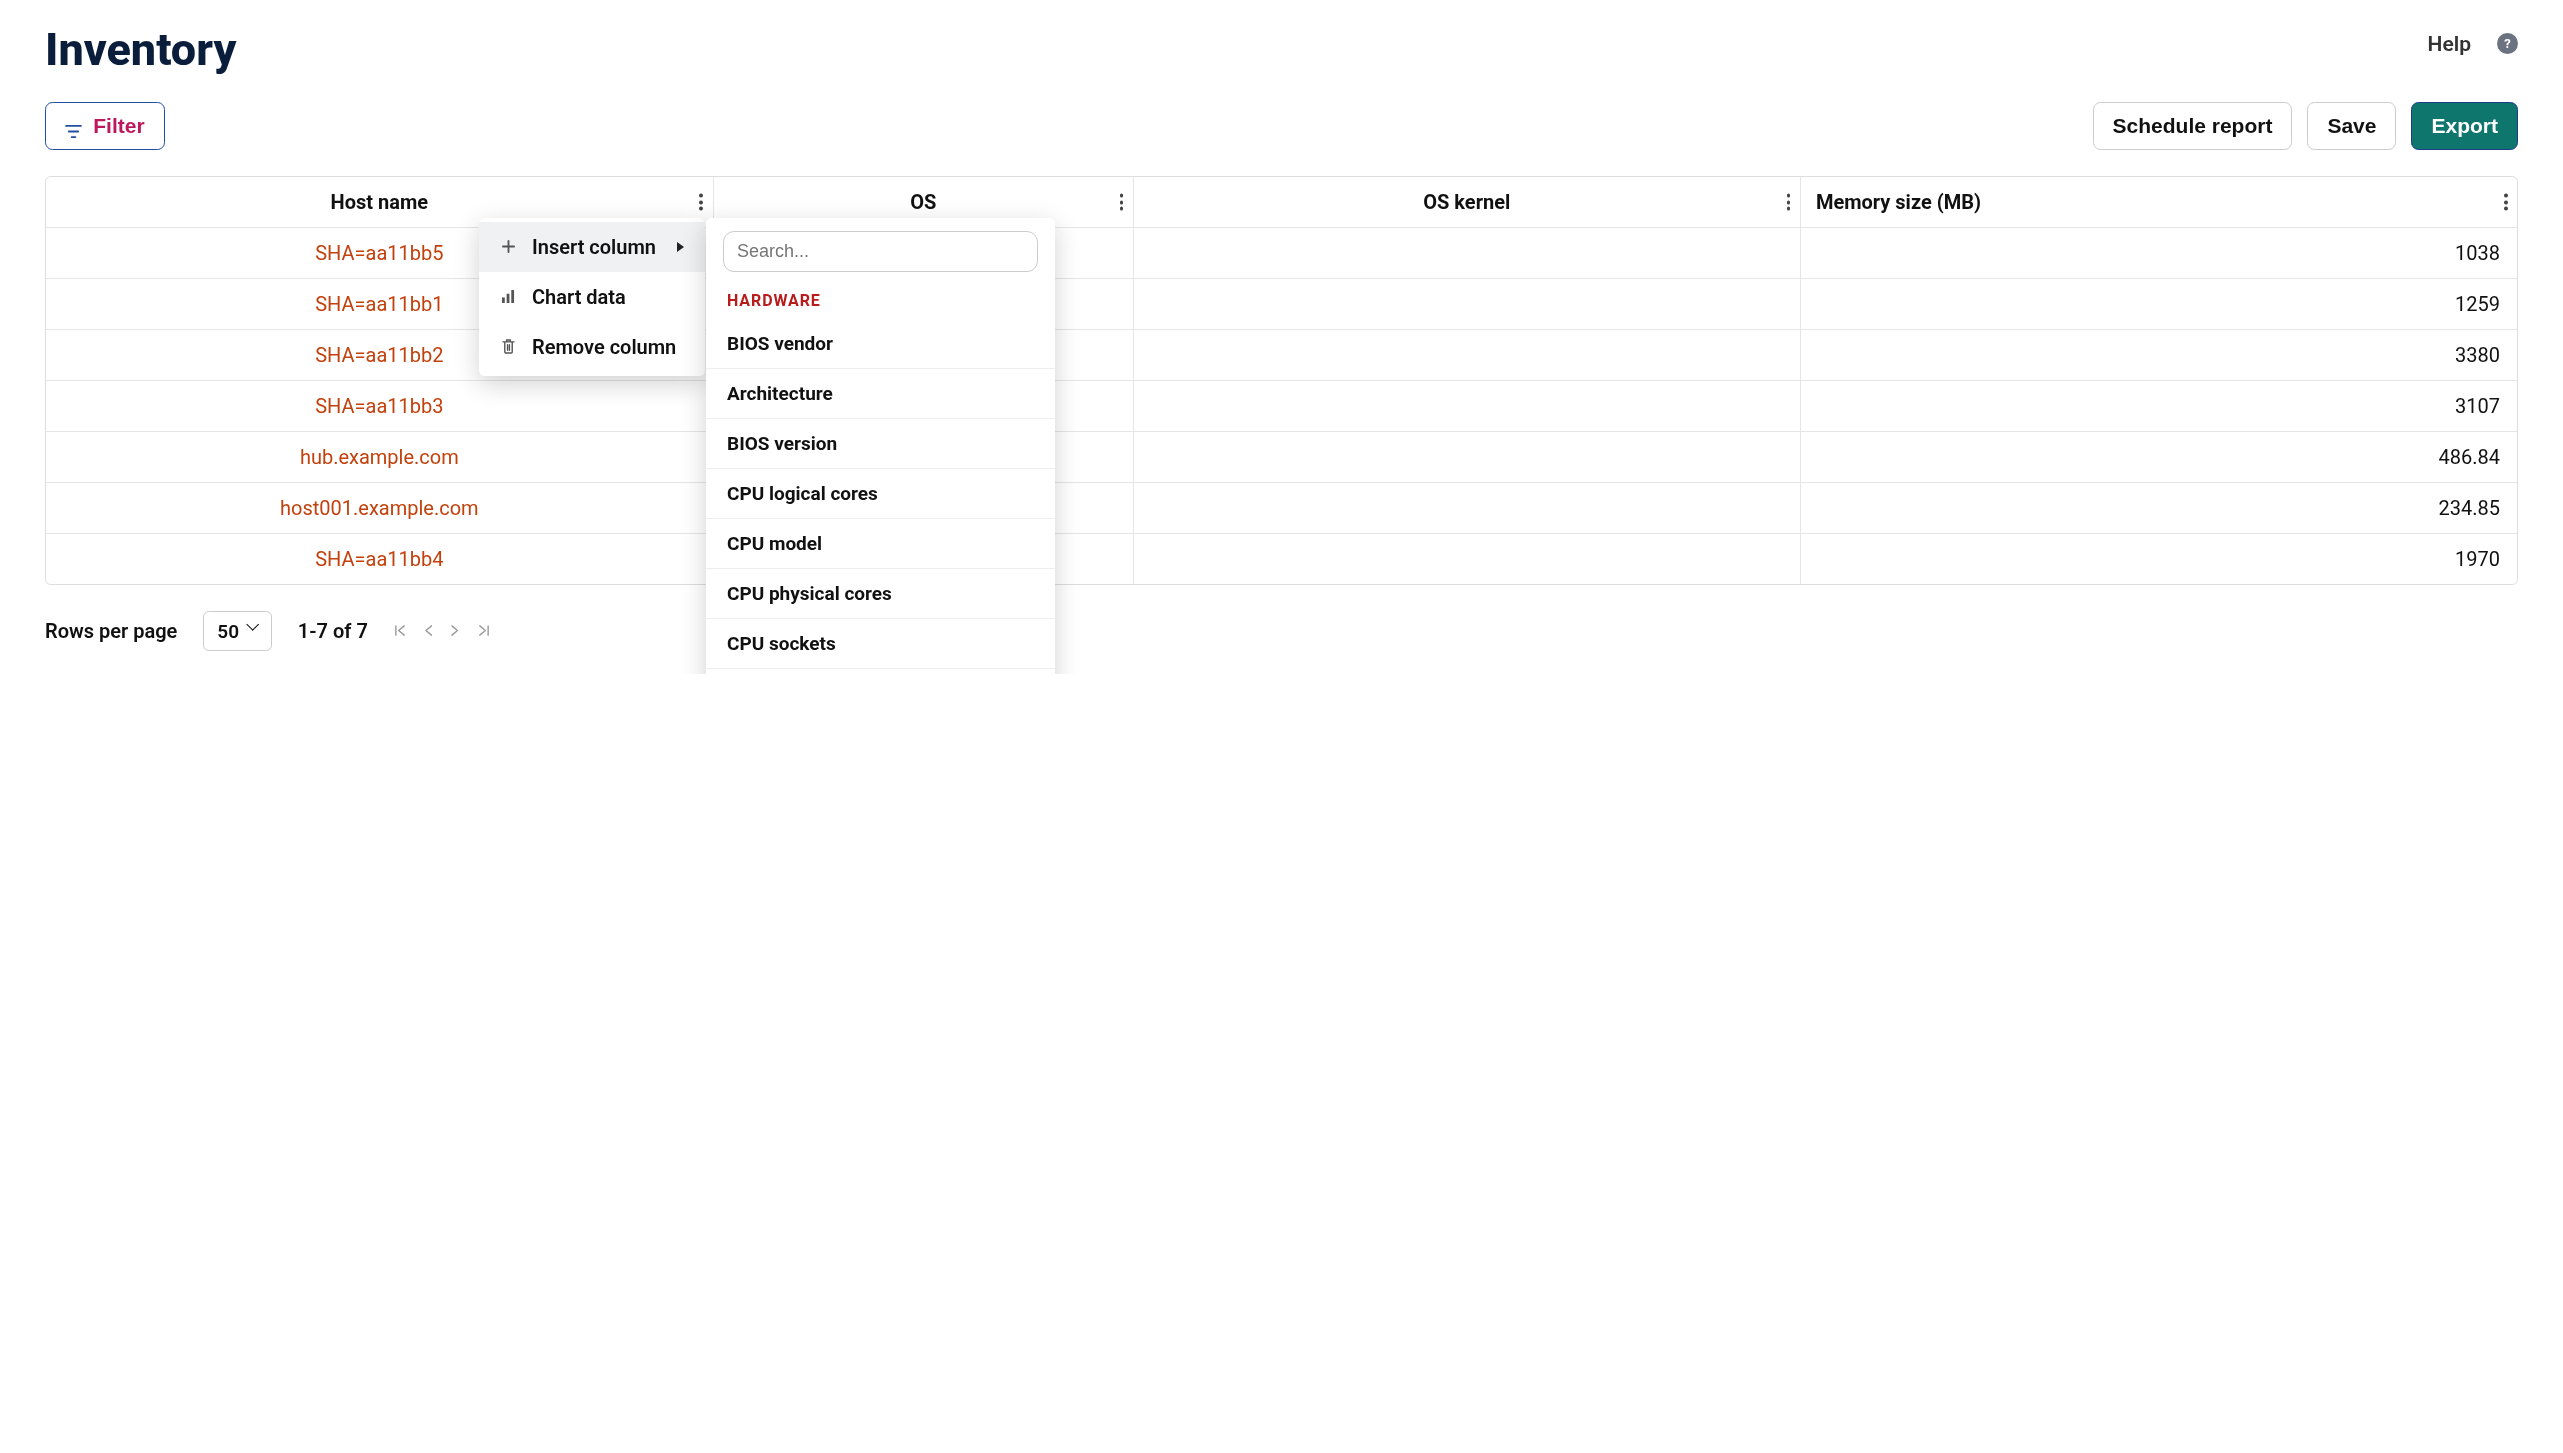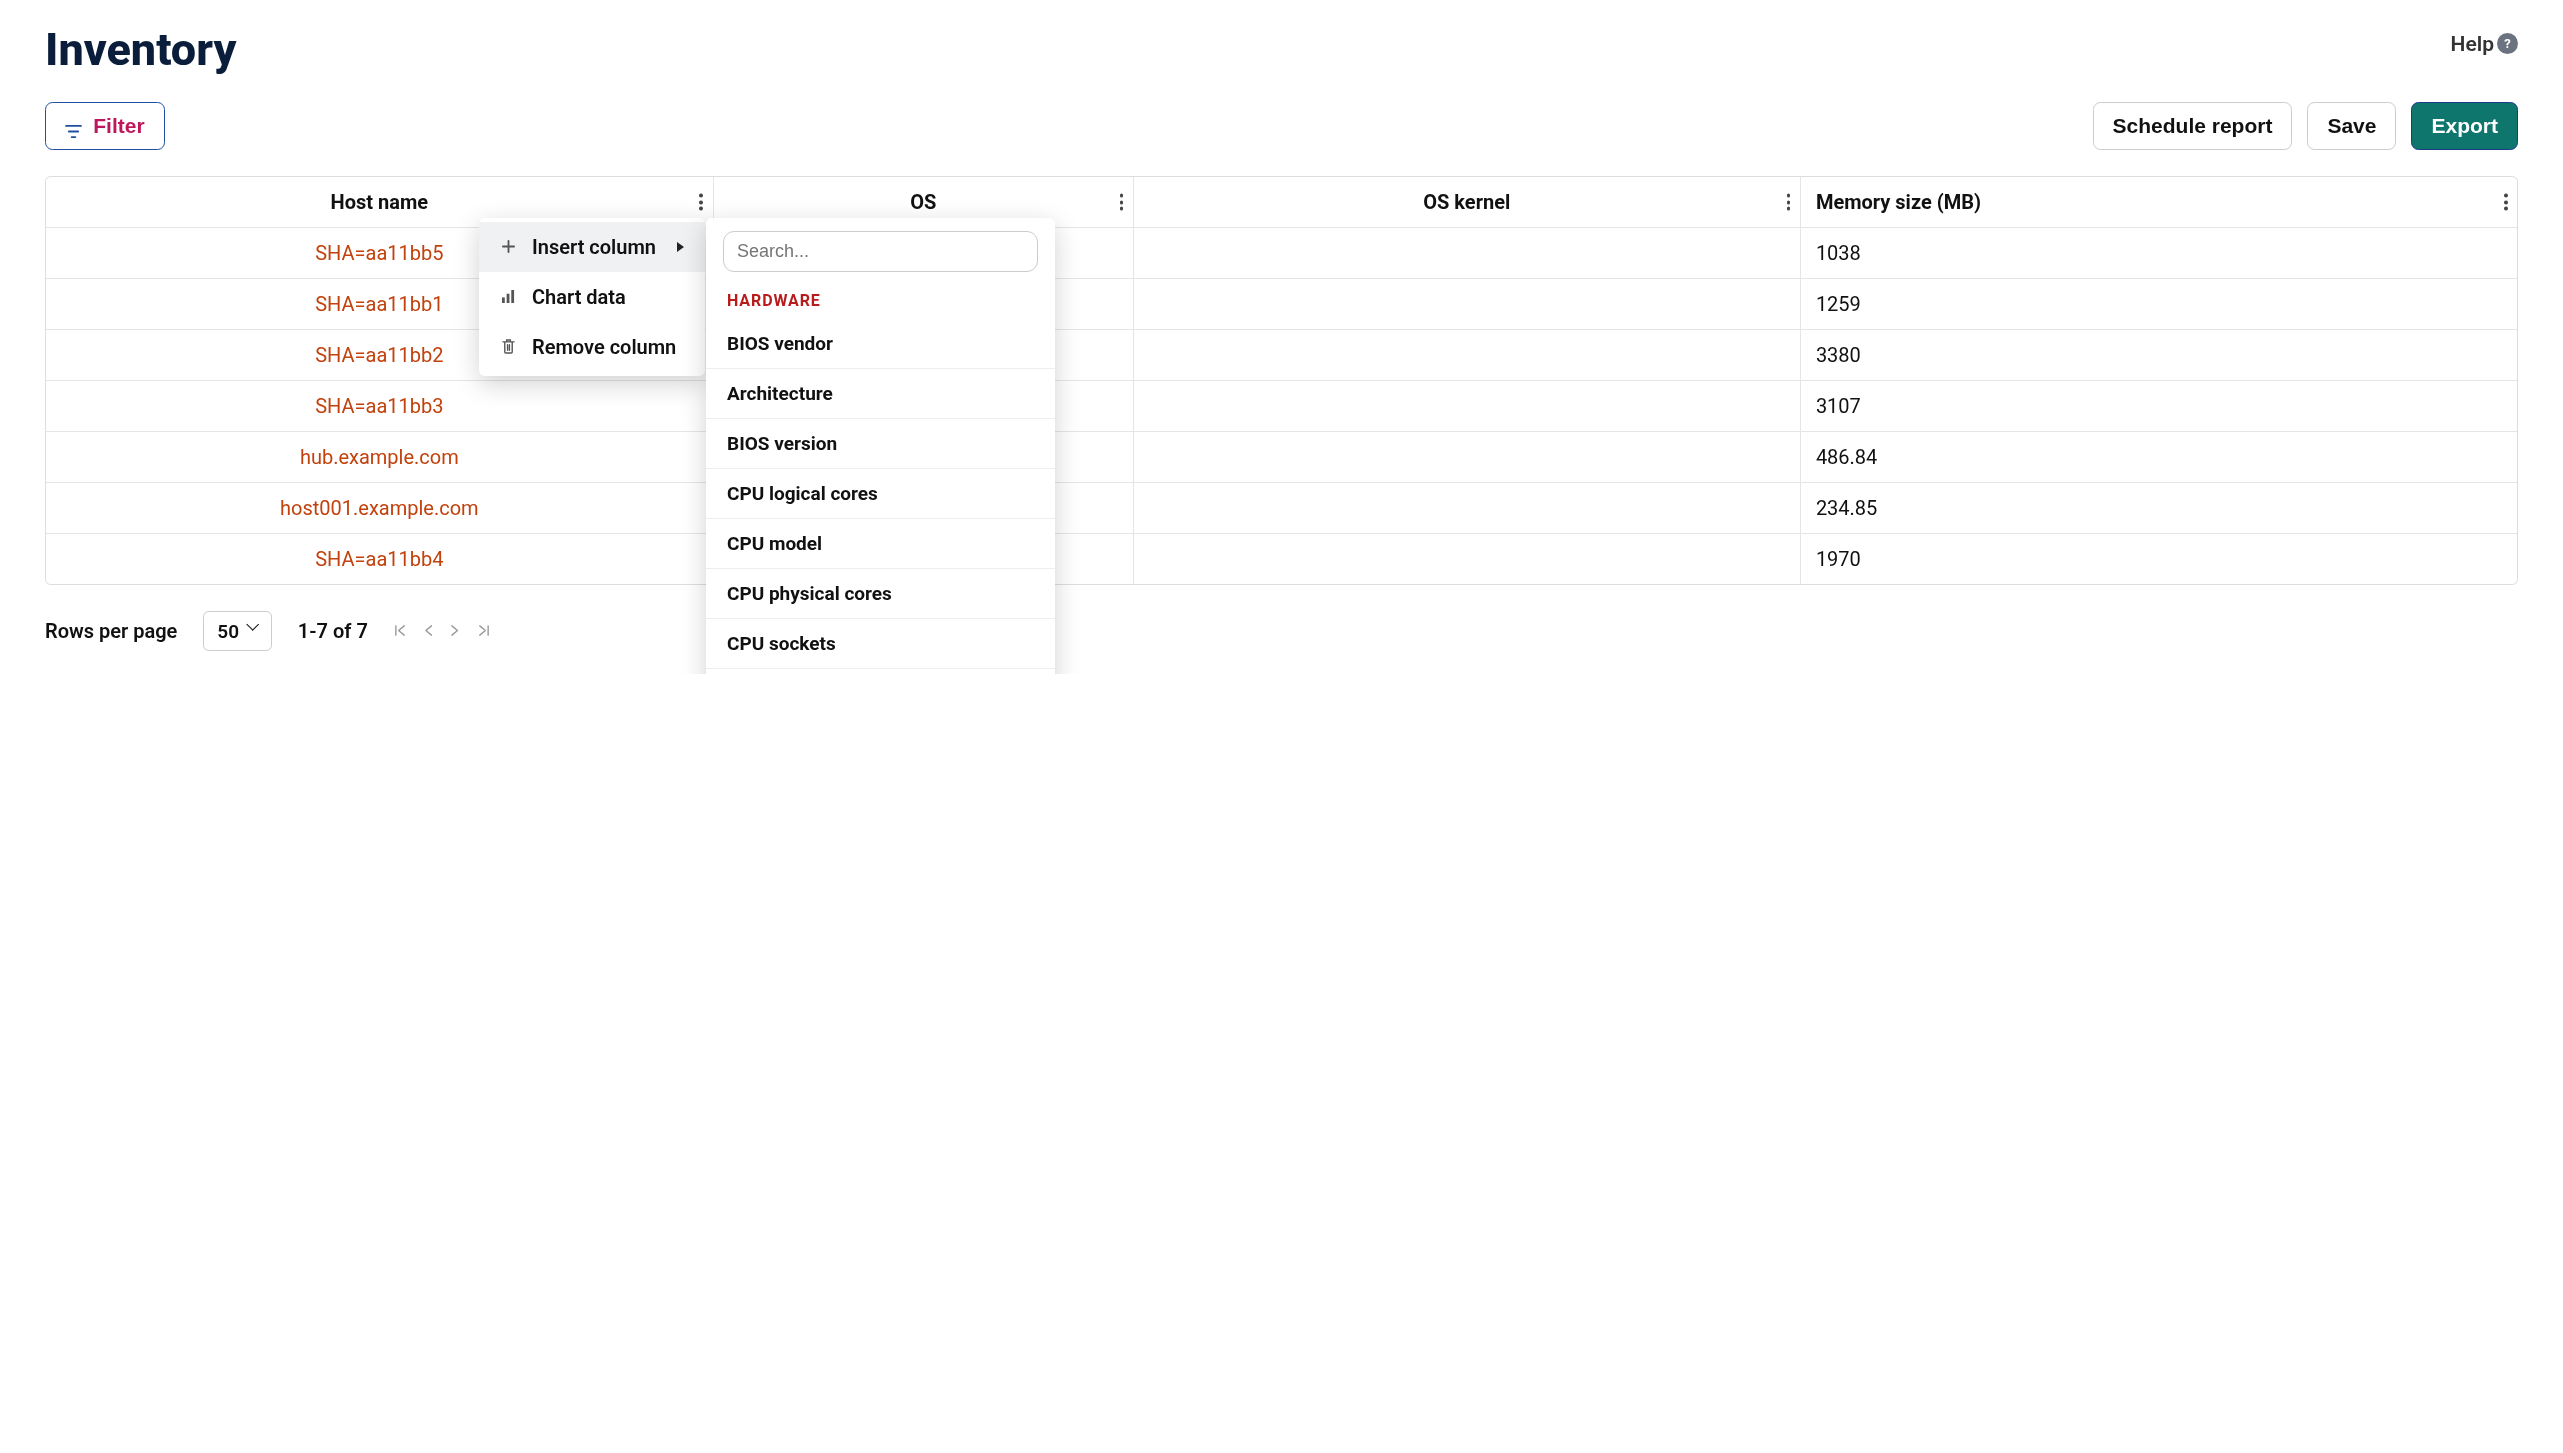--- a/index.html
+++ b/index.html
@@ -20,21 +20,21 @@
       margin-bottom: 26px;
     }
     .title {
       font-size: 45px;
       font-weight: 800;
       color: #0a1e3c;
     }
     .help {
       display: flex;
       align-items: center;
-      gap: 3px;
+      gap: 26px;
       font-size: 21px;
       font-weight: 600;
       color: #333;
       margin-top: 9.4px;
     }
     .help-icon {
       width: 21px;
       height: 21px;
       border-radius: 50%;
       background: #6b7280;
@@ -109,21 +109,21 @@
     th:last-child, td:last-child {
       border-right: none;
     }
     tr:last-child td {
       border-bottom: none;
     }
     .col-host { width: 27%; }
     .col-os { width: 17%; }
     .col-kernel { width: 27%; }
     .col-mem { width: 29%; text-align: left; }
-    td.mem-cell { text-align: left; padding-right: 17px; }
+    td.mem-cell { text-align: right; padding-right: 17px; }
     th.mem-header { text-align: left; }
     .host-link {
       color: #c2410c;
       font-weight: 400;
       text-decoration: none;
     }
     .col-menu {
       position: absolute;
       right: 9.4px;
       top: 50%;

